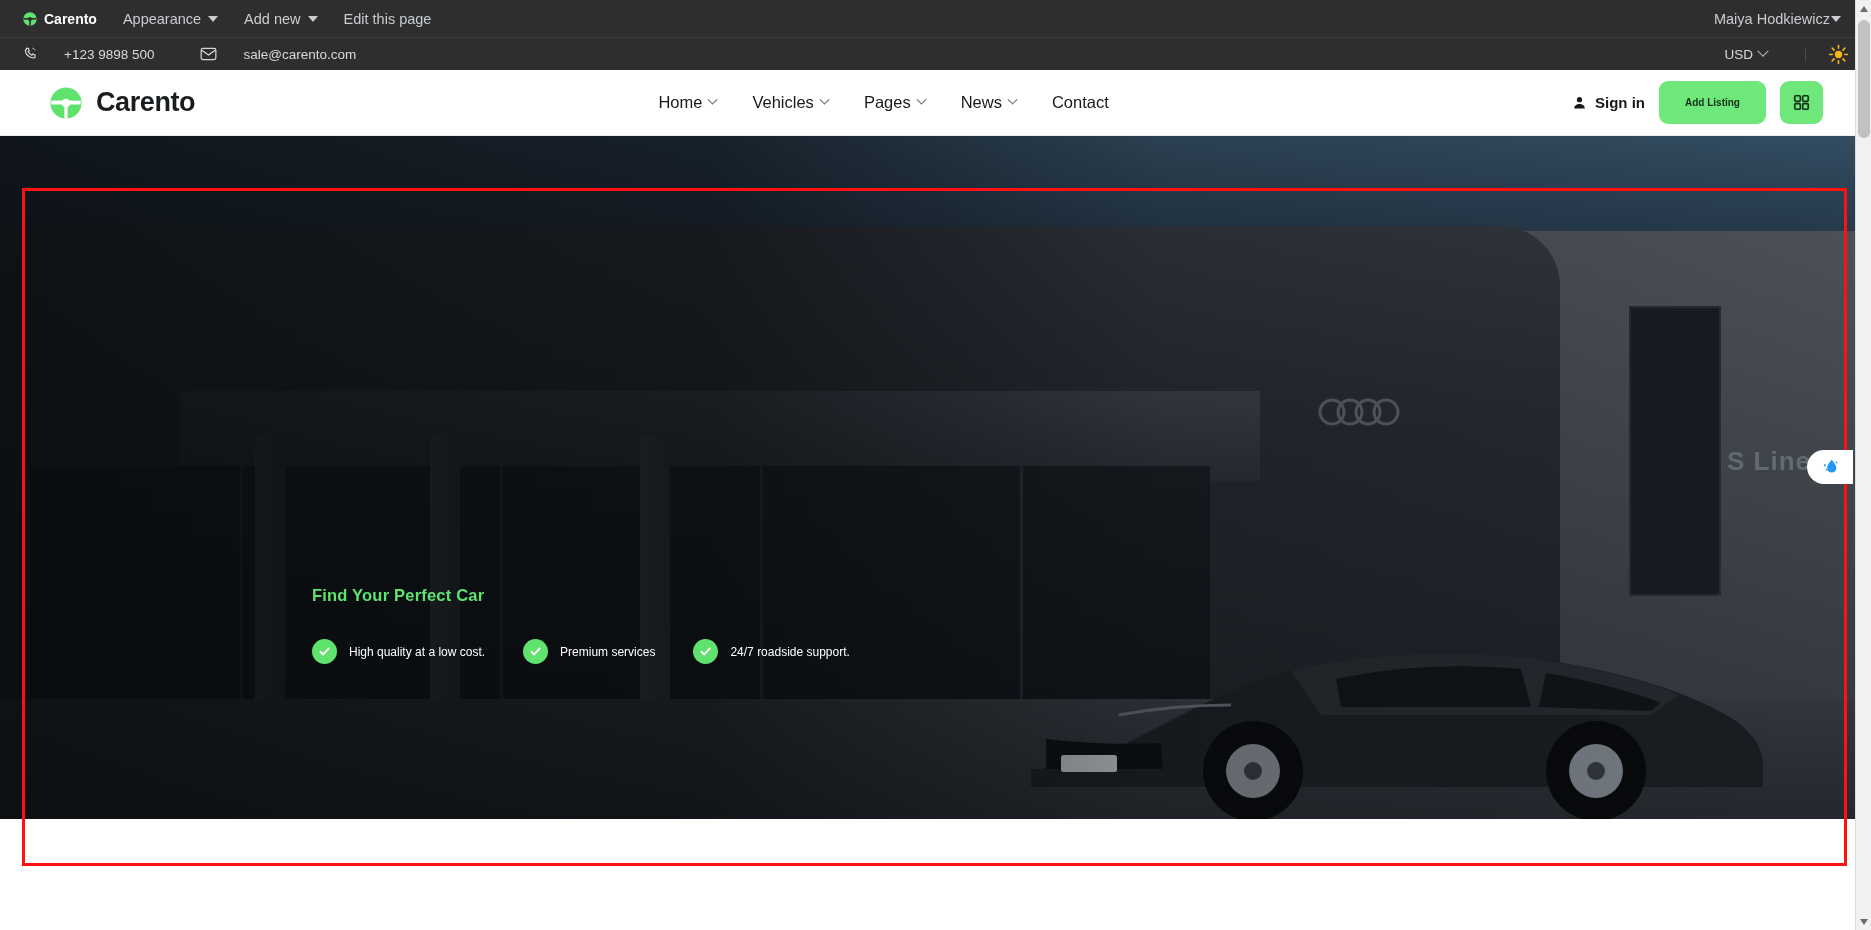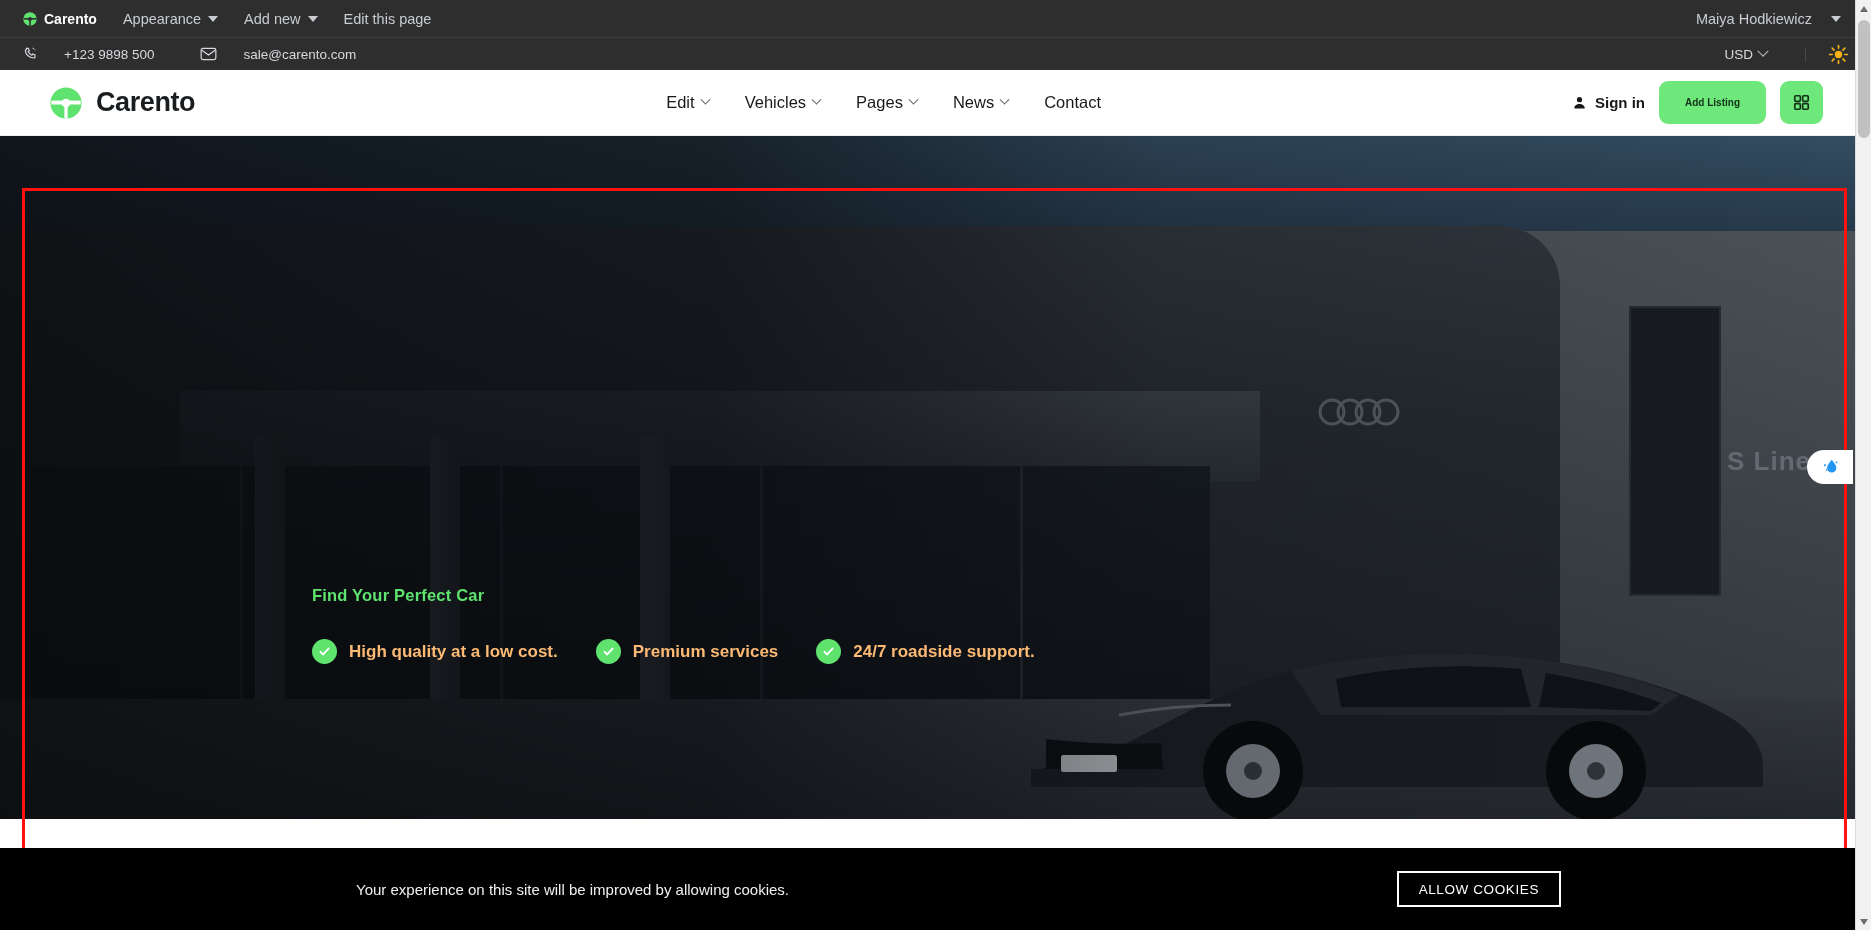--- a/index.html
+++ b/index.html
@@ -23,21 +23,21 @@
   .adminbar .brand .wheel { width: 16px; height: 16px; flex: 0 0 16px; }
   .adminbar .ab-item {
     display: flex; align-items: center; gap: 7px;
     margin-right: 26px; color: #c9cdd1; white-space: nowrap;
   }
   .adminbar .caret {
     width: 0; height: 0; border-left: 5px solid transparent;
     border-right: 5px solid transparent; border-top: 6px solid #c9cdd1;
   }
   .adminbar .spacer { flex: 1; }
-  .adminbar .user { display: flex; align-items: center; gap: 19px; margin-right: 8px; }
+  .adminbar .user { display: flex; align-items: center; gap: 1px; margin-right: 8px; }
 
   
   .topbar {
     height: 33px; background: #2e2e2e; color: #d6dade;
     display: flex; align-items: center; padding: 0 22px;
     font-size: 13.5px; border-top: 1px solid #3d3d3d;
     position: relative; z-index: 39;
   }
   .topbar .ti { display: flex; align-items: center; gap: 26px; margin-right: 46px; }
   .topbar .ti svg { display: block; }
@@ -133,21 +133,21 @@
   .headline {
     color: #ffffff; font-size: 68px; line-height: 1.02; font-weight: bold;
     letter-spacing: -1.4px; white-space: nowrap;
   }
   .feats { display: flex; align-items: center; gap: 38px; margin-top: 34px; }
   .feat { display: flex; align-items: center; gap: 12px; }
   .tick {
     width: 25px; height: 25px; border-radius: 50%; background: #5fe36e;
     display: flex; align-items: center; justify-content: center; flex: 0 0 25px;
   }
-  .feat span { color: #fdba74; font-size: 17px; font-weight: bold; white-space: nowrap; }
+  .feat span { color: #ffffff; font-size: 12px; font-weight: normal; white-space: nowrap; }
 
   
   .selbox {
     position: absolute; left: 22px; top: 188px; width: 1825px; height: 678px;
     border: 3px solid #ff1111; z-index: 20; pointer-events: none;
   }
 
   
   .sidewidget {
     position: absolute; right: 18px; top: 450px; width: 46px; height: 34px;
@@ -264,21 +264,21 @@
         <circle cx="12" cy="12" r="10.4" fill="#5fe36e"></circle>
         <circle cx="12" cy="12" r="2.9" fill="#ffffff"></circle>
         <path d="M2.2 10.4h19.6v2.6H2.2z" fill="#ffffff"></path>
         <path d="M10.9 14h2.2v8.4h-2.2z" fill="#ffffff"></path>
       </svg>
       <span class="logotext">Carento</span>
     </div>
 
     <div class="nav">
       <div class="navitem">
-        <span>Edit</span>
+        <span>Home</span>
         <span class="chev"></span>
       </div>
       <div class="navitem">
         <span>Vehicles</span>
         <span class="chev"></span>
       </div>
       <div class="navitem">
         <span>Pages</span>
         <span class="chev"></span>
       </div>
@@ -394,25 +394,20 @@
 
   <div class="sidewidget">
     <svg width="21" height="21" viewBox="0 0 24 24">
       <path d="M13.4 3.2c3 3.8 5.3 6.6 5.3 9.3a5.3 5.3 0 1 1-10.6 0c0-2.7 2.3-5.5 5.3-9.3z" fill="#2196f3"></path>
       <circle cx="5.6" cy="9.4" r="1.25" fill="#2196f3"></circle>
       <circle cx="7.4" cy="14.6" r="1" fill="#2196f3"></circle>
       <circle cx="18.8" cy="6.2" r="1" fill="#2196f3"></circle>
     </svg>
   </div>
 
-  <div class="cookiebar">
-    <div class="ctext">Your experience on this site will be improved by allowing cookies.</div>
-    <div class="cspace"></div>
-    <button class="btn-cookie">ALLOW COOKIES</button>
-  </div>
 
   <div class="scrollbar">
     <div class="sb-arrow sb-up">
       <span class="sb-tri-up"></span>
     </div>
     <div class="sb-thumb"></div>
     <div class="sb-arrow sb-down">
       <span class="sb-tri-dn"></span>
     </div>
   </div>

